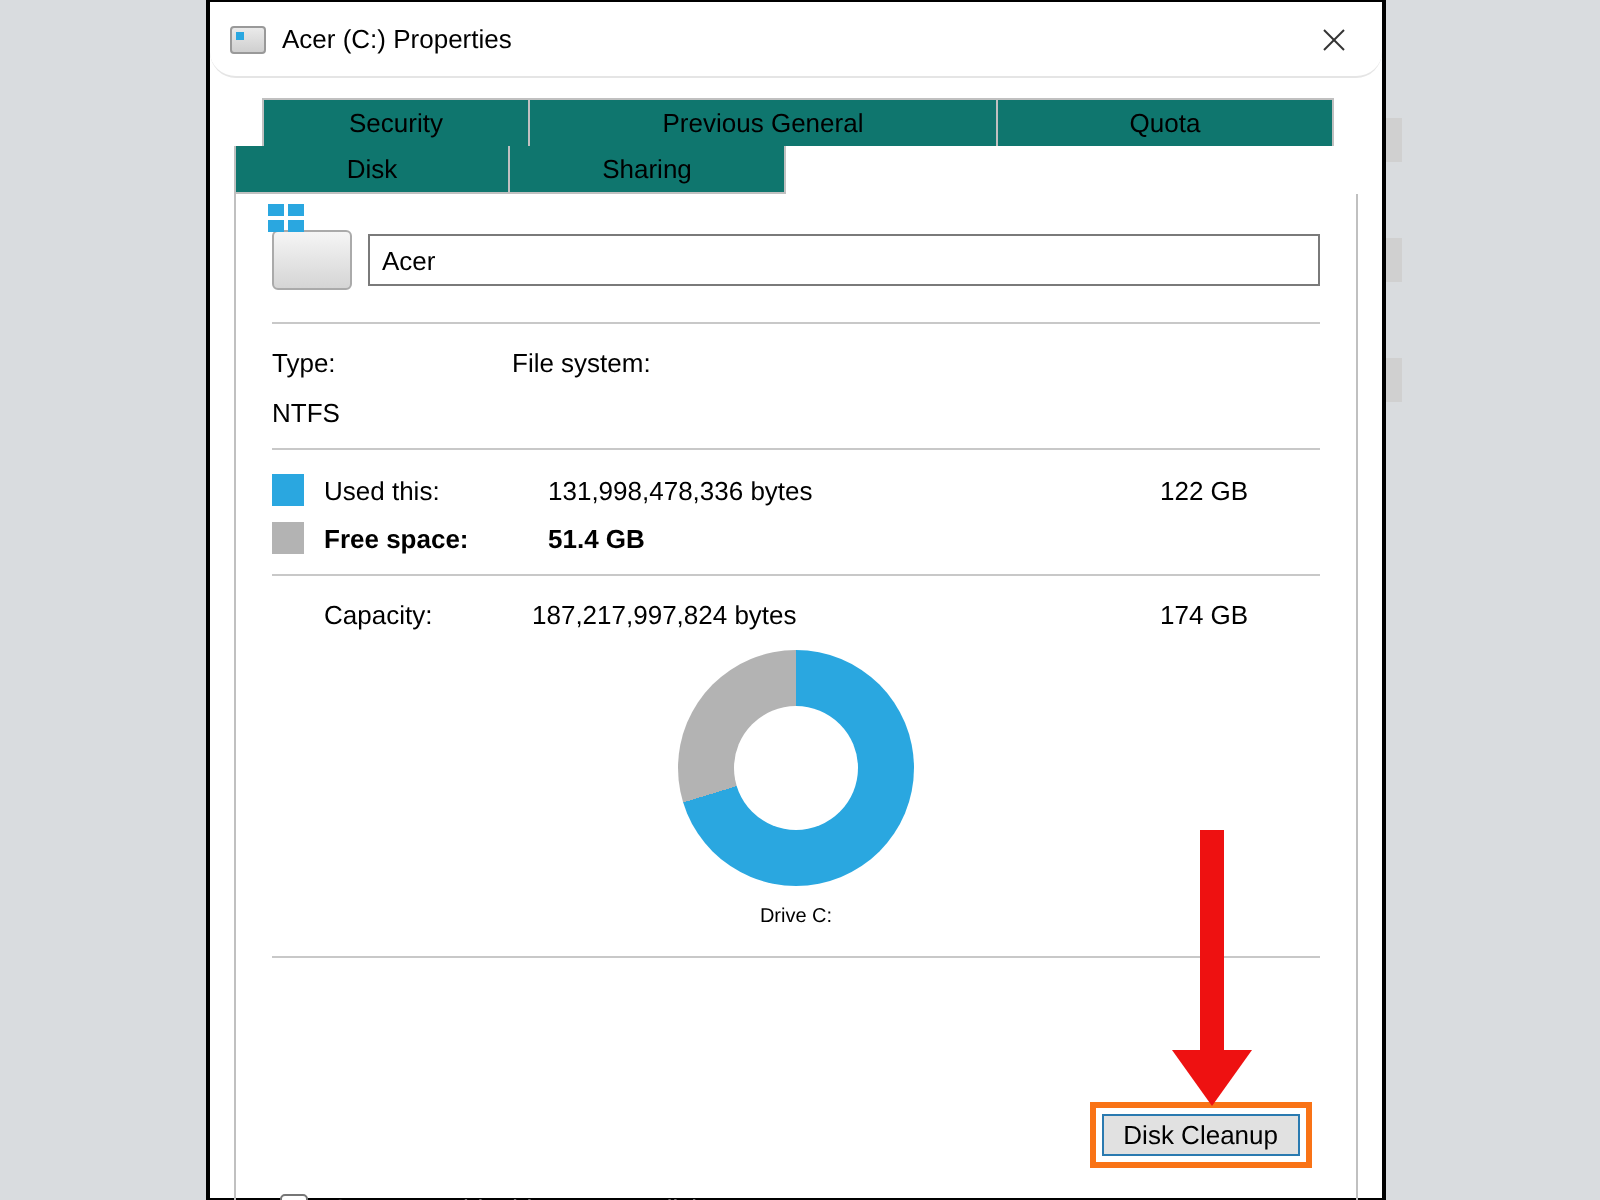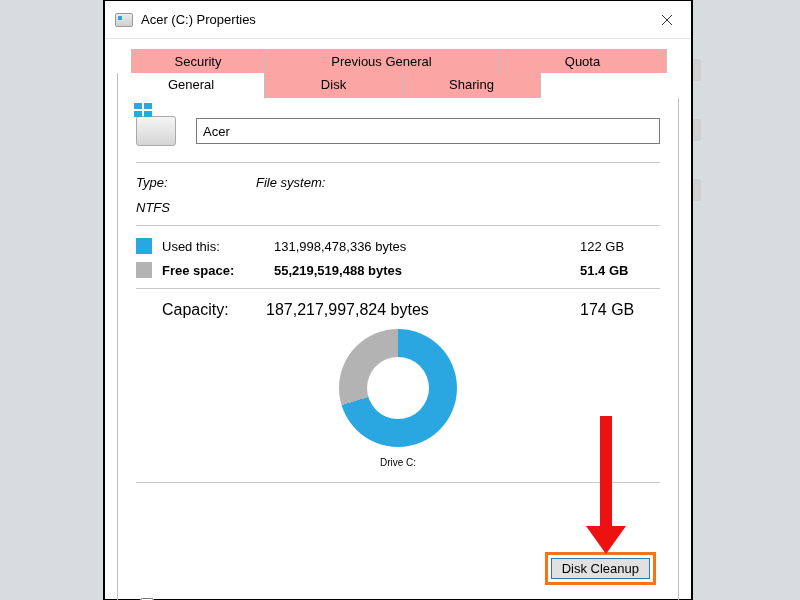--- a/index.html
+++ b/index.html
@@ -27,20 +27,21 @@
     pointer-events: none;
   }
   
   .titlebar {
     position: relative;
     height: 38px;
     display: flex;
     align-items: center;
     padding-left: 10px;
     border-bottom: 1px solid #e5e5e5;
+    border-radius: 13px;
   }
   .titlebar .drive-icon {
     width: 18px; height: 14px;
     background: linear-gradient(#eaeaea,#cfcfcf);
     border: 1px solid #999;
     border-radius: 2px;
     position: relative;
     margin-right: 8px;
   }
   .titlebar .drive-icon::after{
@@ -58,21 +59,21 @@
   }
 
   
   .tabwrap { padding: 10px 12px 0 12px; }
   .tabrow { display: flex; }
   .tab {
     flex: 0 0 auto;
     text-align: center;
     font-size: 13px;
     padding: 4px 0;
-    background: #fca5a5;
+    background: #0f766e;
     border: 1px solid #c0c0c0;
     cursor: pointer;
   }
   .tabrow.top .tab { border-bottom: none; }
   .tabrow.bottom .tab { border-top: none; }
   .tab + .tab { border-left: none; }
   .tabrow.top { margin-left: 14px; }
   .tabrow.top .tab.w-sec { width: 134px; }
   .tabrow.top .tab.w-pv  { width: 234px; }
   .tabrow.top .tab.w-q   { width: 168px; }
@@ -89,21 +90,21 @@
   }
   .tabpage {
     border: 1px solid #c0c0c0;
     border-top: none;
     min-height: 520px;
     padding: 18px 18px 0 18px;
     position: relative;
   }
 
   
-  .hdr { display:flex; align-items:center; gap:20px; margin-bottom:16px;}
+  .hdr { display:flex; align-items:center; gap:8px; margin-bottom:16px;}
   .big-drive-icon {
     width: 40px; height: 30px;
     background: linear-gradient(#f5f5f5,#d5d5d5);
     border: 1px solid #aaa; border-radius: 3px;
     position: relative;
   }
   .big-drive-icon::before{
     content:"";
     position:absolute; left:-3px; top:-14px;
     width:18px; height:14px;
@@ -115,32 +116,32 @@
   }
   .name-input {
     flex:1; height:26px;
     border:1px solid #7a7a7a;
     padding: 2px 6px;
     font: inherit;
   }
 
   hr.sep { border:none; border-top:1px solid #c8c8c8; margin:10px 0 12px 0;}
 
-  .kv { display:grid; grid-template-columns: 120px 1fr; row-gap:10px; font-size:13px;font-style:italic;}
+  .kv { display:grid; grid-template-columns: 120px 1fr; row-gap:10px; font-size:13px;}
 
   
   .space-row { display:grid; grid-template-columns: 22px 108px 1fr 80px; align-items:center; column-gap:4px; font-size:13px; }
   .space-row + .space-row { margin-top:8px;font-weight:bold; }
   .swatch { width:16px; height:16px; }
   .sw-used { background:#2aa7e0; }
   .sw-free { background:#b3b3b3; }
   .bytes { text-align:left; padding-right:28px; font-variant-numeric: tabular-nums;}
   .human { text-align:left; }
 
-  .cap-row { display:grid; grid-template-columns: 130px 1fr 80px; align-items:center; font-size:16px; margin-top:4px;}
+  .cap-row { display:grid; grid-template-columns: 130px 1fr 80px; align-items:center; font-size:13px; margin-top:4px;}
   .cap-row .bytes { padding-right:28px; }
 
   
   .donut-area { display:flex; flex-direction:column; align-items:center; margin-top:10px;}
   .donut {
     width:118px; height:118px; border-radius:50%;
     background: conic-gradient(#2aa7e0 0 253deg, #b3b3b3 253deg 360deg);
     position:relative;
   }
   .donut::after{
@@ -204,21 +205,20 @@
     </div>
   </div>
 
   <div class="tabwrap">
     <div class="tabrow top">
       <div class="tab w-sec">Security</div>
       <div class="tab w-pv">Previous General</div>
       <div class="tab w-q">Quota</div>
     </div>
     <div class="tabrow bottom">
-      <div class="tab w-gen active">General</div>
       <div class="tab w-tools">Disk</div>
       <div class="tab w-sh">Sharing</div>
     </div>
 
     <div class="tabpage">
 
       <div class="hdr">
         <div class="big-drive-icon"></div>
         <input class="name-input" type="text" value="Acer" style="">
       </div>
@@ -235,21 +235,20 @@
 
       <div class="space-row">
         <span class="swatch sw-used"></span>
         <span>Used this:</span>
         <span class="bytes">131,998,478,336 bytes</span>
         <span class="human">122 GB</span>
       </div>
       <div class="space-row">
         <span class="swatch sw-free"></span>
         <span>Free space:</span>
-        <span class="bytes">55,219,519,488 bytes</span>
         <span class="human">51.4 GB</span>
       </div>
 
       <hr class="sep">
 
       <div class="cap-row">
         <span style="padding-left:26px">Capacity:</span>
         <span class="bytes">187,217,997,824 bytes</span>
         <span class="human">174 GB</span>
       </div>

